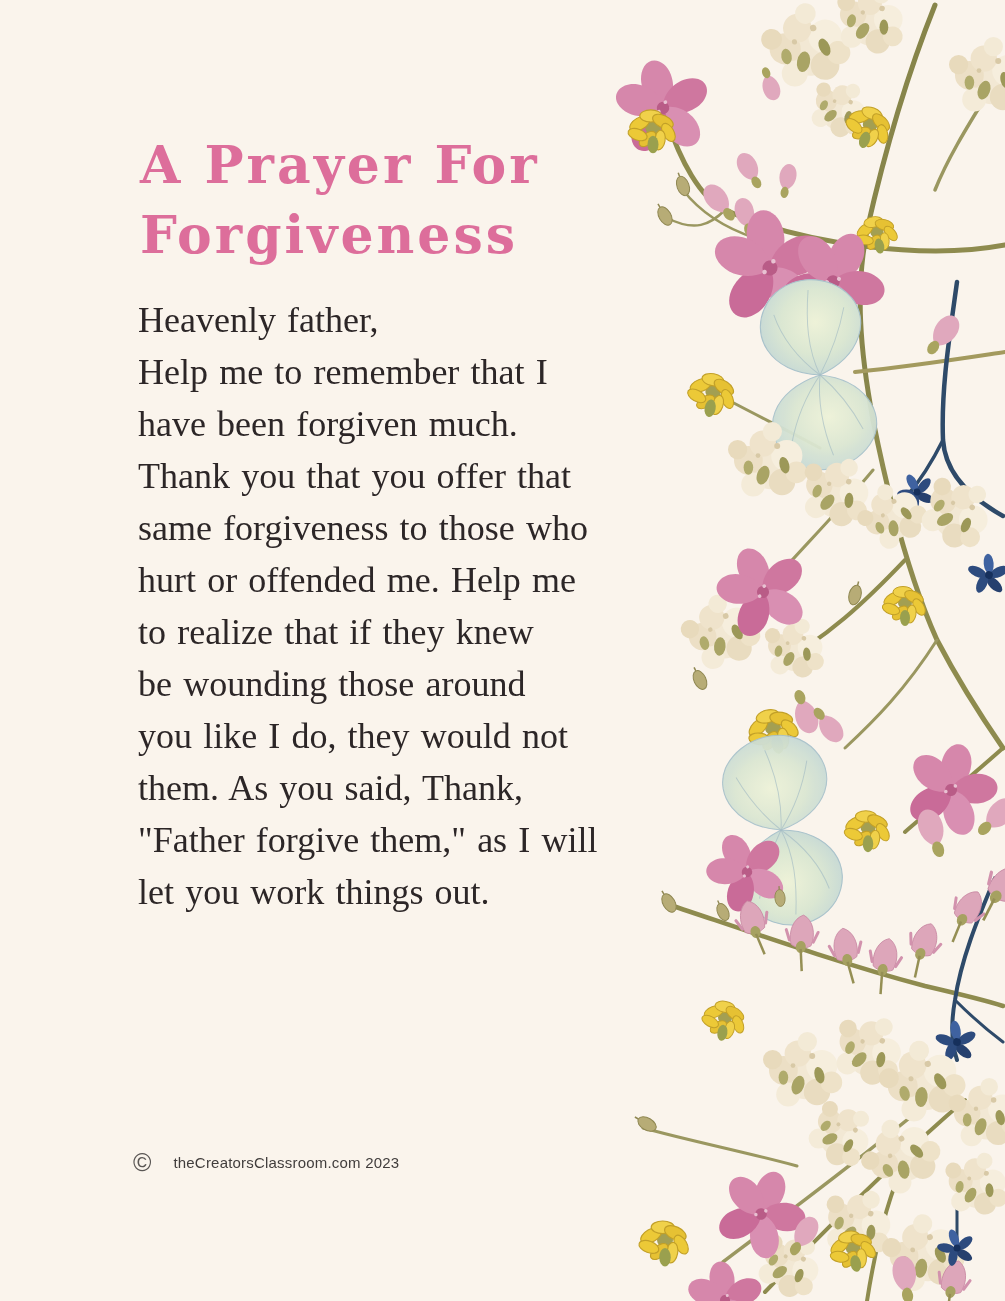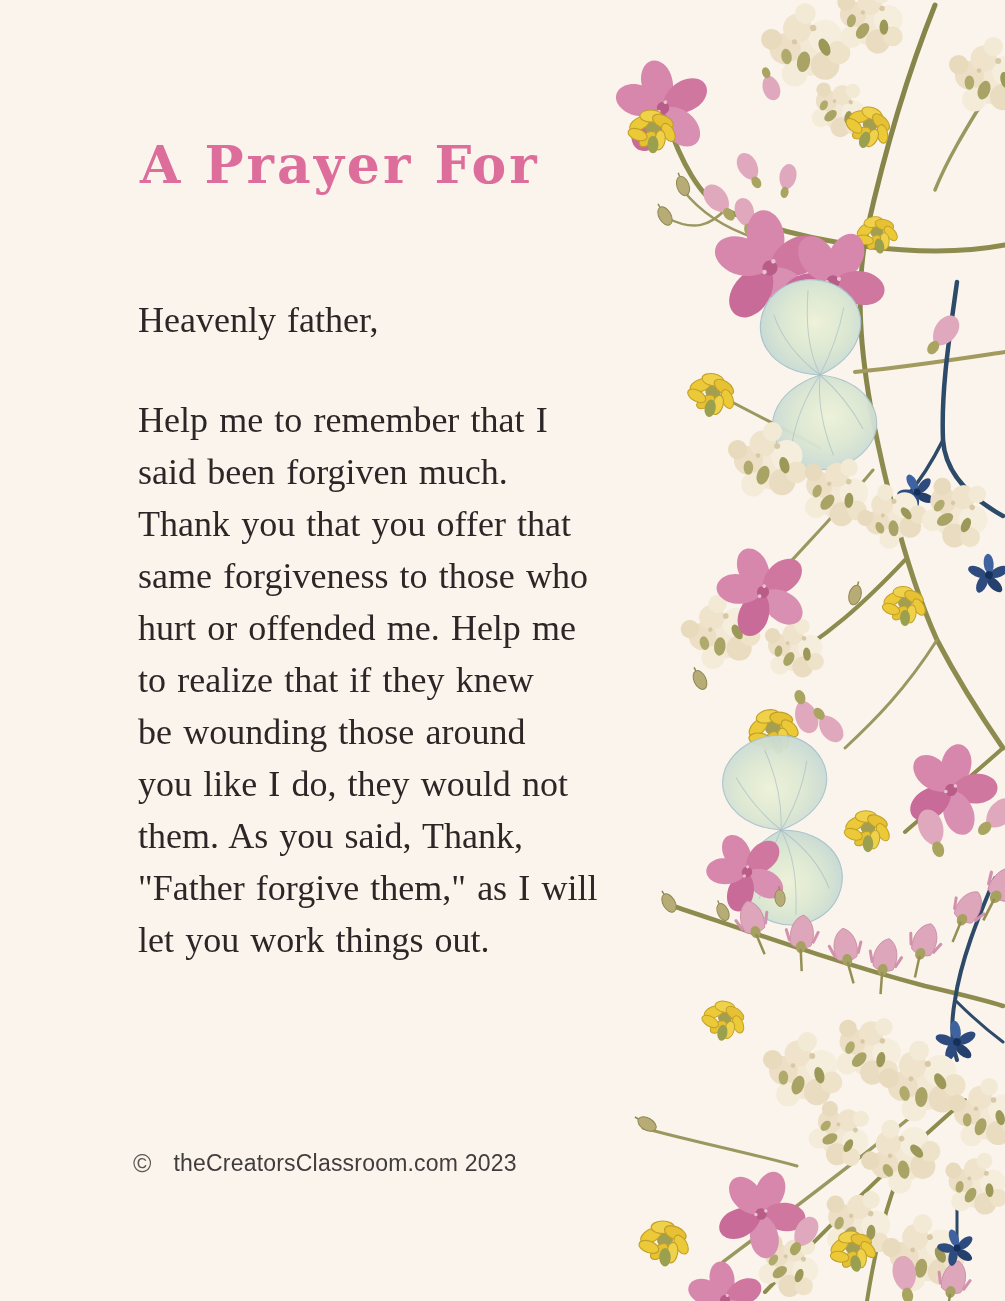--- a/index.html
+++ b/index.html
@@ -24,30 +24,30 @@
     color:var(--title,#dd6e9b);
   }
   .text-col{
     position:absolute;left:138px;top:294px;width:560px;
     color:var(--body-text,#2c2627);
     font-size:36px;
     line-height:52px;
     word-spacing:0.06em;
   }
   .text-col .line{white-space:nowrap;}
-  .greeting{margin-bottom:48px;}
+  .greeting{}
   .para{margin-bottom:31px;}
   .footer{
     position:absolute;left:133px;top:1150px;
     display:flex;align-items:center;gap:22px;
     font-family:"Liberation Sans", sans-serif;
     color:var(--footer-text,#413d3c);
   }
   .footer .copy{font-size:25px;color:#5a5654;line-height:1;}
-  .footer .credit{font-size:23px;letter-spacing:0.2px;}
+  .footer .credit{font-size:15px;letter-spacing:0.2px;}
 </style>
 </head>
 <body>
 
 <div class="page">
 
   <svg class="flowers" viewBox="0 0 400 1301" xmlns="http://www.w3.org/2000/svg">
     <defs>
       <radialGradient id="hg" cx="0.55" cy="0.45" r="0.75">
         <stop offset="0%" stop-color="#eef2d8"></stop>
@@ -241,27 +241,28 @@
     <use href="#yellow" transform="translate(60,1240) scale(1.15)"></use>
     <use href="#yellow" transform="translate(248,1248) scale(1.05) rotate(-10)"></use>
     <use href="#pinkbud" transform="translate(302,1292) rotate(-10) scale(1.1)"></use>
     <use href="#tulip" transform="translate(346,1290) rotate(15)"></use>
     <use href="#navy" transform="translate(352,1248)"></use>
     <use href="#pinkbloom" transform="translate(120,1300) rotate(-10)"></use>
   </svg>
 
   <div class="title">
     <div>A Prayer For</div>
+    <div>Forgiveness</div>
   </div>
 
   <div class="text-col">
     <div class="line greeting">Heavenly father,</div>
     <div class="para">
       <div class="line">Help me to remember that I</div>
-      <div class="line">said been forgiven much.</div>
+      <div class="line">have been forgiven much.</div>
       <div class="line">Thank you that you offer that</div>
       <div class="line">same forgiveness to those who</div>
       <div class="line">hurt or offended me. Help me</div>
       <div class="line">to realize that if they knew</div>
       <div class="line">be wounding those around</div>
       <div class="line">you like I do, they would not</div>
       <div class="line">them. As you said, Thank,</div>
       <div class="line">"Father forgive them," as I will</div>
       <div class="line">let you work things out.</div>
     </div>

